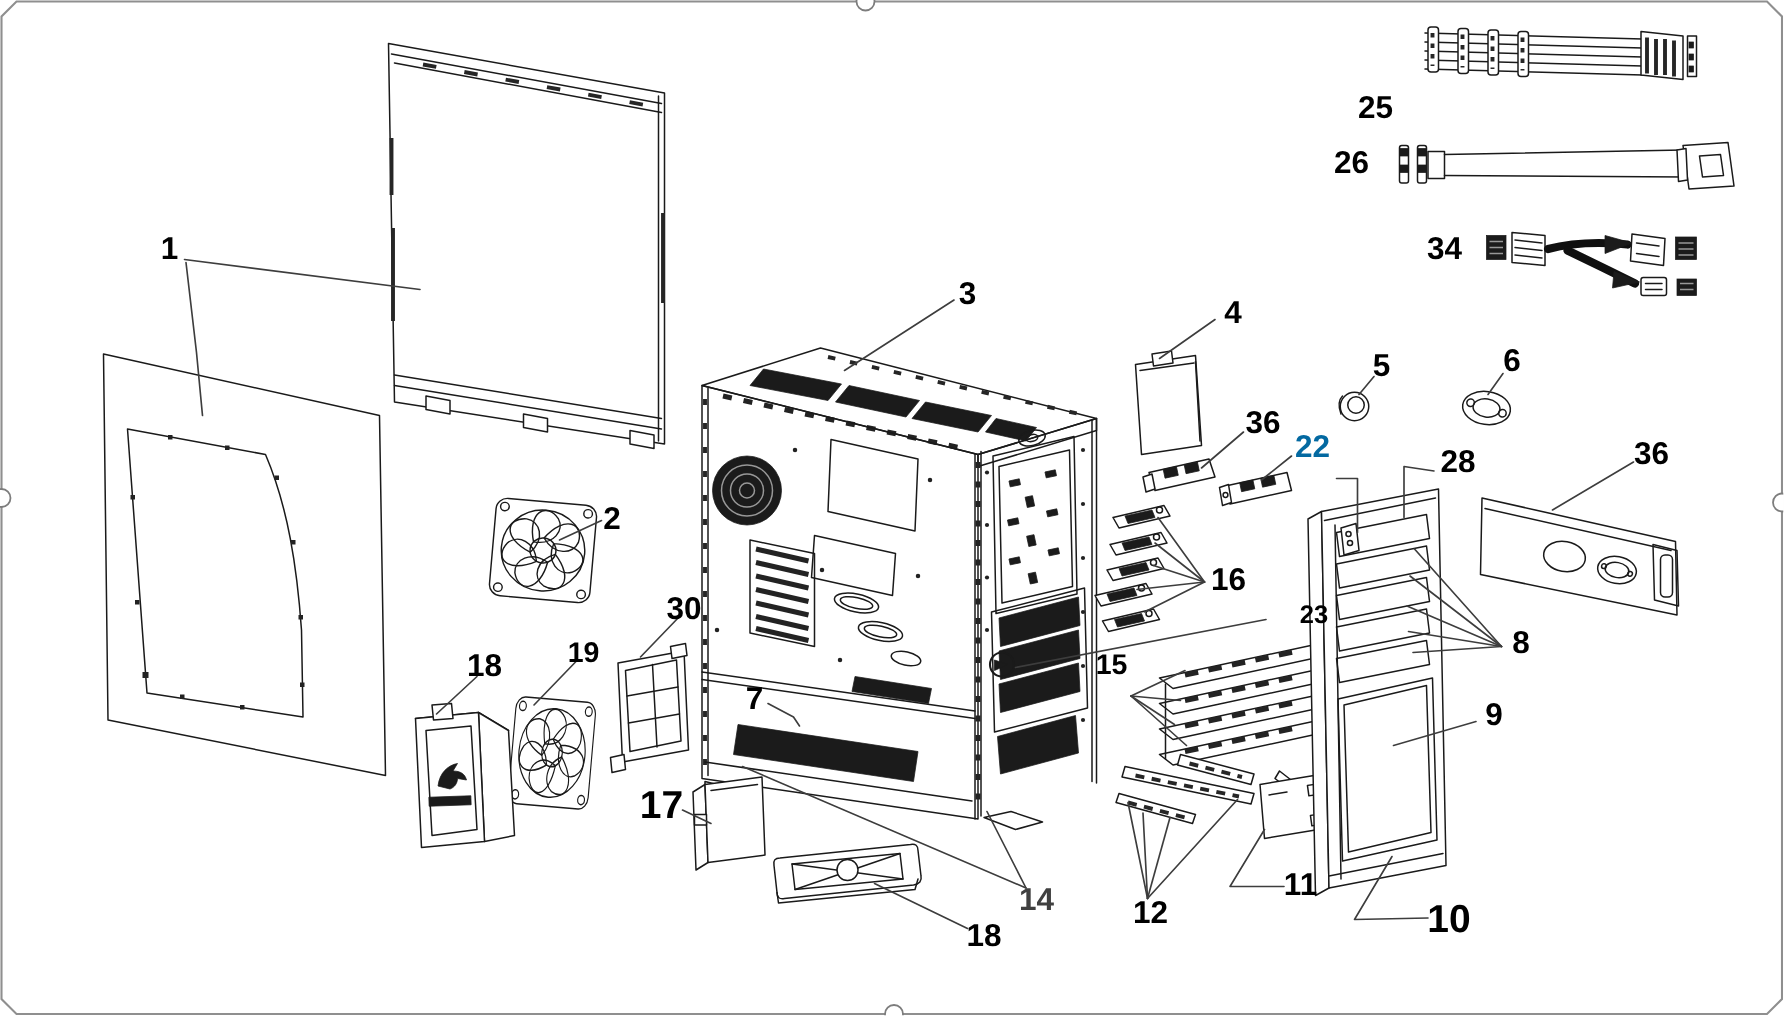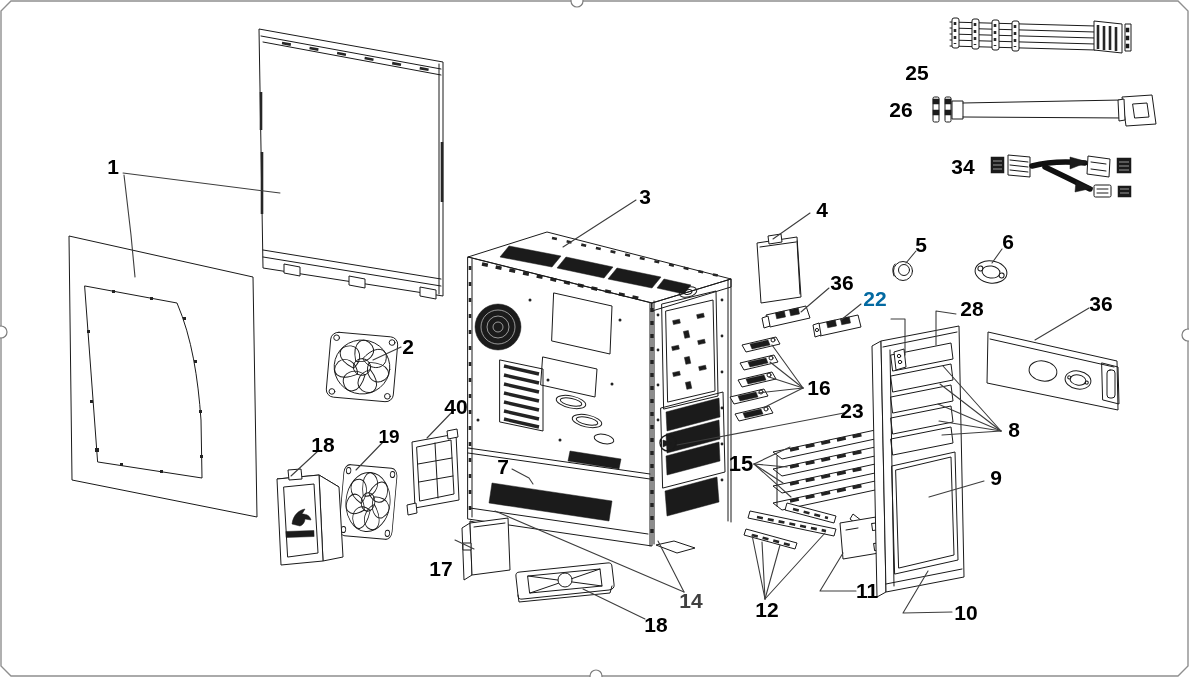--- a/index.html
+++ b/index.html
@@ -510,33 +510,33 @@
 <div id="labels">
       <div class="plabel" style="left: 113px; top: 166px; font-size: 21px; color: rgb(0, 0, 0);">1</div>
       <div class="plabel" style="left: 408px; top: 346px; font-size: 21px; color: rgb(0, 0, 0);">2</div>
       <div class="plabel" style="left: 645px; top: 196px; font-size: 21px; color: rgb(0, 0, 0);">3</div>
       <div class="plabel" style="left: 822px; top: 209px; font-size: 21px; color: rgb(0, 0, 0);">4</div>
       <div class="plabel" style="left: 921px; top: 244px; font-size: 21px; color: rgb(0, 0, 0);">5</div>
       <div class="plabel" style="left: 1008px; top: 241px; font-size: 21px; color: rgb(0, 0, 0);">6</div>
       <div class="plabel" style="left: 503px; top: 466px; font-size: 21px; color: rgb(0, 0, 0);">7</div>
       <div class="plabel" style="left: 1014px; top: 429px; font-size: 21px; color: rgb(0, 0, 0);">8</div>
       <div class="plabel" style="left: 996px; top: 477px; font-size: 21px; color: rgb(0, 0, 0);">9</div>
-      <div class="plabel" style="left: 966px; top: 612px; font-size: 21px; color: rgb(0, 0, 0);">10</div>
+      <div class="plabel" style="left: 966px; top: 612px; font-size: 26px; color: rgb(0, 0, 0);">10</div>
       <div class="plabel" style="left: 867px; top: 590px; font-size: 21px; color: rgb(0, 0, 0);">11</div>
       <div class="plabel" style="left: 767px; top: 609px; font-size: 21px; color: rgb(0, 0, 0);">12</div>
       <div class="plabel" style="left: 656px; top: 624px; font-size: 21px; color: rgb(0, 0, 0);">18</div>
       <div class="plabel" style="left: 691px; top: 600px; font-size: 21px; color: #404040;">14</div>
-      <div class="plabel" style="left: 741px; top: 464px; font-size: 22px; color: rgb(0, 0, 0); text-align: center;">15</div>
+      <div class="plabel" style="left: 741px; top: 444px; font-size: 19px; color: rgb(0, 0, 0); text-align: center;">15</div>
       <div class="plabel" style="left: 819px; top: 387px; font-size: 21px; color: rgb(0, 0, 0);">16</div>
-      <div class="plabel" style="left: 441px; top: 536px; font-size: 21px; color: rgb(0, 0, 0); margin-top: 32px;">17</div>
+      <div class="plabel" style="left: 441px; top: 536px; font-size: 26px; color: rgb(0, 0, 0);">17</div>
       <div class="plabel" style="left: 323px; top: 444px; font-size: 21px; color: rgb(0, 0, 0);">18</div>
       <div class="plabel" style="left: 389px; top: 436px; font-size: 19px; color: rgb(0, 0, 0);">19</div>
-      <div class="plabel" style="left: 456px; top: 406px; font-size: 21px; color: rgb(0, 0, 0);">40</div>
+      <div class="plabel" style="left: 456px; top: 406px; font-size: 21px; color: rgb(0, 0, 0);">30</div>
       <div class="plabel" style="left: 842px; top: 282px; font-size: 21px; color: rgb(0, 0, 0);">36</div>
       <div class="plabel" style="left: 875px; top: 298px; font-size: 21px; color: #0369a1;">22</div>
-      <div class="plabel" style="left: 852px; top: 410px; font-size: 21px; color: rgb(0, 0, 0);">23</div>
+      <div class="plabel" style="left: 876px; top: 410px; font-size: 17px; color: rgb(0, 0, 0);">23</div>
       <div class="plabel" style="left: 1101px; top: 303px; font-size: 21px; color: rgb(0, 0, 0);">36</div>
       <div class="plabel" style="left: 917px; top: 33px; font-size: 21px; color: rgb(0, 0, 0); margin-top: 39px;">25</div>
       <div class="plabel" style="left: 901px; top: 109px; font-size: 21px; color: rgb(0, 0, 0); text-align: center;">26</div>
       <div class="plabel" style="left: 963px; top: 166px; font-size: 21px; color: rgb(0, 0, 0);">34</div>
       <div class="plabel" style="left: 972px; top: 308px; font-size: 21px; color: rgb(0, 0, 0);">28</div>
     </div>
 </div>
 
 </body></html>

